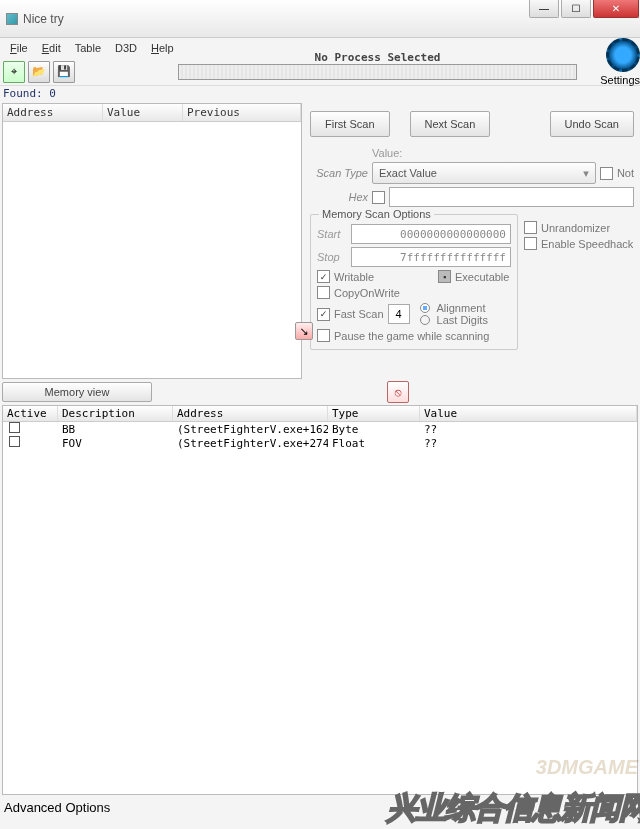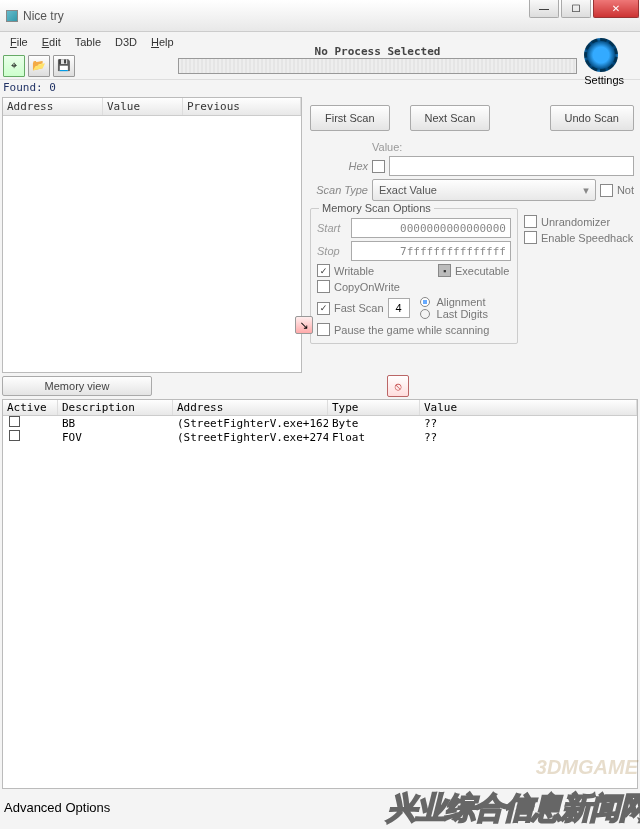--- a/index.html
+++ b/index.html
@@ -1,17 +1,17 @@
 <!DOCTYPE html>
 <html><head>
 <meta charset="utf-8">
 <style>
 * { box-sizing: border-box; margin: 0; padding: 0; }
 body { font-family: Tahoma, "Segoe UI", sans-serif; font-size: 11px; background: #fff; width: 640px; height: 829px; overflow: hidden; position: relative; }
-.titlebar { height: 32px; background: linear-gradient(#fff, #e8e8e8); border-bottom: 1px solid #ccc; display: flex; align-items: center; padding-left: 6px; }
+.titlebar { height: 38px; background: linear-gradient(#fff, #e8e8e8); border-bottom: 1px solid #ccc; display: flex; align-items: center; padding-left: 6px; }
 .titlebar .icon { width: 12px; height: 12px; background: linear-gradient(135deg,#6bc,#39a); border: 1px solid #888; margin-right: 5px; }
 .titlebar .title { flex: 1; color: #555; font-size: 12px; }
 .titlebar .winbtns { display: flex; height: 100%; }
 .titlebar .winbtns div { width: 30px; height: 18px; margin: 0 1px; border: 1px solid #aaa; border-top: none; display: flex; align-items: center; justify-content: center; background: linear-gradient(#f8f8f8,#ddd); border-radius: 0 0 2px 2px; font-size: 10px; }
 .titlebar .winbtns .close { background: linear-gradient(#e77,#c33); color: #fff; border-color: #933; width: 46px; }
 .menubar { height: 20px; background: #f4f4f4; display: flex; align-items: center; padding: 0 4px; gap: 2px; }
 .menubar span { padding: 2px 6px; color: #333; }
 .menubar span u { text-decoration: underline; }
 .toolbar { height: 28px; background: #f4f4f4; display: flex; align-items: center; padding: 0 3px; gap: 3px; border-bottom: 1px solid #ddd; position: relative; }
 .tbtn { width: 22px; height: 22px; border: 1px solid #999; background: linear-gradient(#fefefe,#ddd); display:flex; align-items:center; justify-content:center; font-size:11px; border-radius:1px; }
@@ -31,21 +31,21 @@
 .row { display:flex; align-items:center; margin: 3px 0; gap:4px; }
 .row .lbl { width: 58px; text-align: right; color: #888; font-style: italic; font-size:11px; }
 .txt { height: 20px; border: 1px solid #aaa; background:#fff; padding:2px 4px; font-size:11px; }
 .sel { height: 22px; border: 1px solid #aaa; background: linear-gradient(#fefefe,#e8e8e8); padding:2px 6px; font-size:11px; color:#555; display:flex; align-items:center; justify-content:space-between; border-radius:2px; }
 .sel::after { content:"▾"; color:#888; margin-left:6px; }
 .field { flex:1; }
 .chk { width:13px; height:13px; border:1px solid #888; background:#fff; display:inline-flex; align-items:center; justify-content:center; font-size:9px; color:#333; }
 .grp { border:1px solid #ccc; border-radius:2px; padding: 6px 6px 4px; margin: 4px 0; position:relative; }
 .grp .gt { position:absolute; top:-7px; left:8px; background:#f4f4f4; padding:0 3px; font-size:11px; color:#555; }
 .monoinput { font-family:monospace; text-align:right; color:#888; }
-.gear { position:absolute; right:16px; top:38px; text-align:left; }
+.gear { position:absolute; right:0; top:38px; text-align:right; }
 .gear-icon { width:34px; height:34px; border-radius:50%; background: radial-gradient(circle,#3af 40%,#047 75%); border:3px dashed #035; display:inline-block; }
 .midbtns { display:flex; align-items:center; height: 22px; margin: 0 2px; gap:6px; }
 .midbtns .memview { width:150px; height:20px; }
 .midbtns .spacer { flex:1; }
 .midbtns .iconbtn { width:22px; height:22px; border:1px solid #b66; background:linear-gradient(#fff,#fdd); display:flex; align-items:center; justify-content:center; color:#b33; border-radius:2px; }
 .addrtable { border:1px solid #bbb; margin:2px; height: 390px; background:#fff; overflow:auto; }
 .athead { height:16px; background:linear-gradient(#fefefe,#e8e8e8); border-bottom:1px solid #ccc; display:flex; font-family:monospace; font-size:11px; }
 .athead span { padding:1px 4px; border-right:1px solid #ddd; }
 .atrow { display:flex; font-family:monospace; font-size:11px; height:14px; align-items:center; }
 .atrow span { padding:0 4px; overflow:hidden; white-space:nowrap; }
@@ -110,31 +110,31 @@
       <div class="btn">Next Scan</div>
       <div style="flex:1"></div>
       <div class="btn">Undo Scan</div>
     </div>
 
     <div class="row">
       <div class="lbl"></div>
       <div style="flex:1;text-align:left;color:#999;">Value:</div>
     </div>
     <div class="row">
+      <div class="lbl">Scan Type</div>
+      <div class="sel field">
+          <span>Exact Value</span>
+        </div>
+      <span class="chk"></span>
+      <span style="color:#777">Not</span>
+    </div>
+    <div class="row">
       <div class="lbl">Hex</div>
       <span class="chk"></span>
       <input class="txt field" style="">
-    </div>
-    <div class="row">
-      <div class="lbl">Scan Type</div>
-      <div class="sel field">
-          <span>Exact Value</span>
-        </div>
-      <span class="chk"></span>
-      <span style="color:#777">Not</span>
     </div>
 
     <div style="display:flex; gap:6px; align-items:flex-start">
       <div class="grp" style="flex:1">
         <div class="gt">Memory Scan Options</div>
         <div class="row">
           <span style="width:30px;color:#999;font-style:italic">Start</span>
           <input class="txt field monoinput" value="0000000000000000" style="">
         </div>
         <div class="row">

